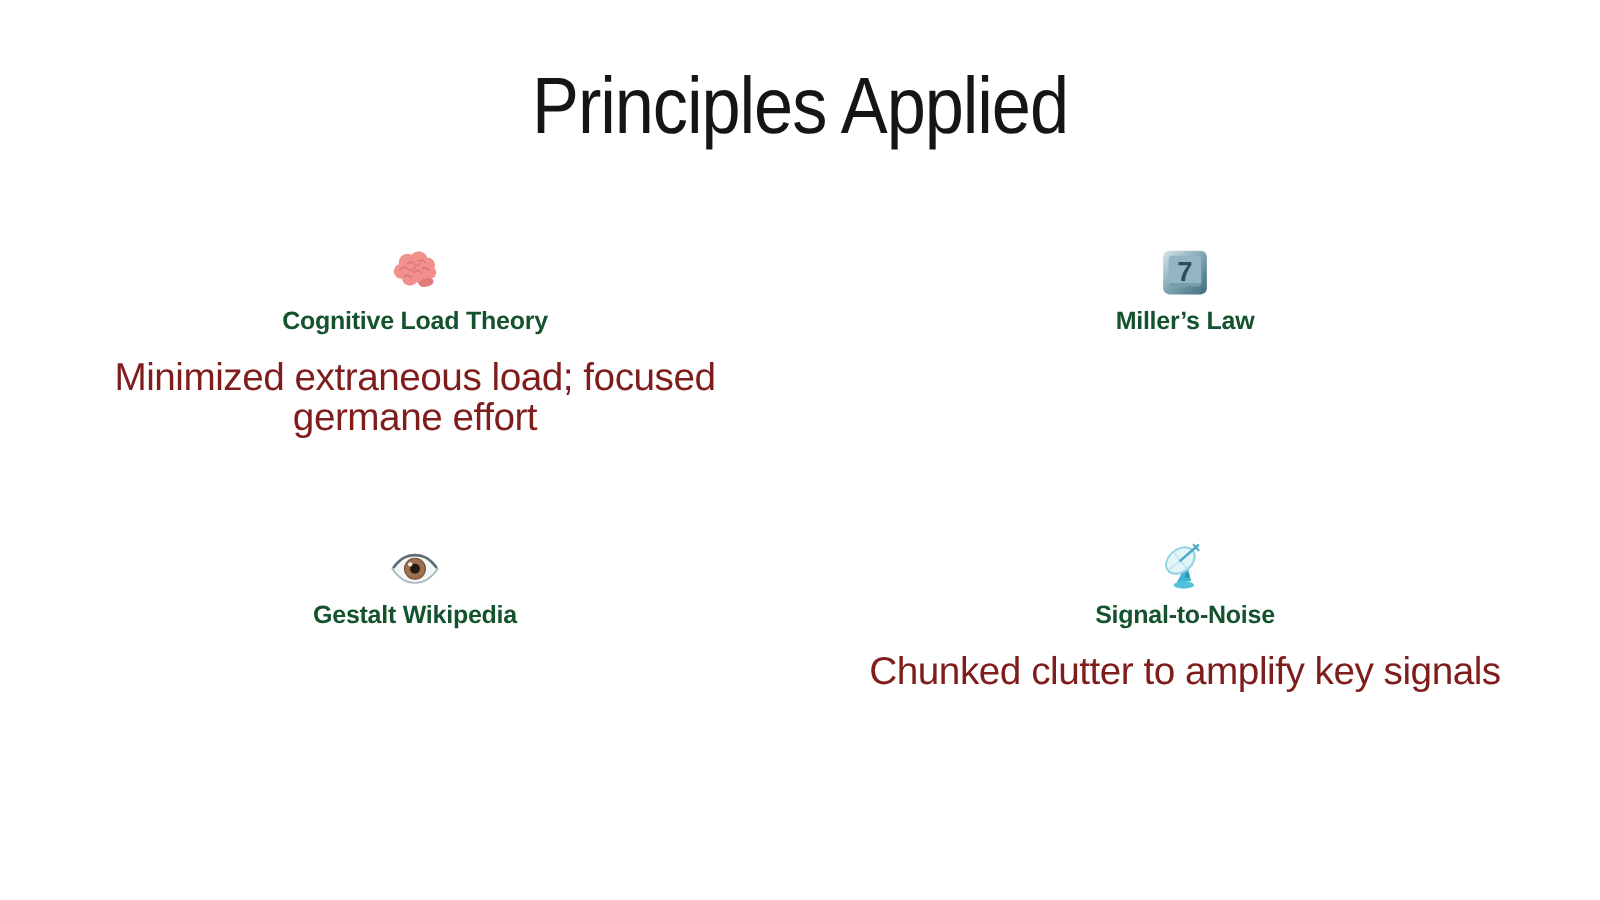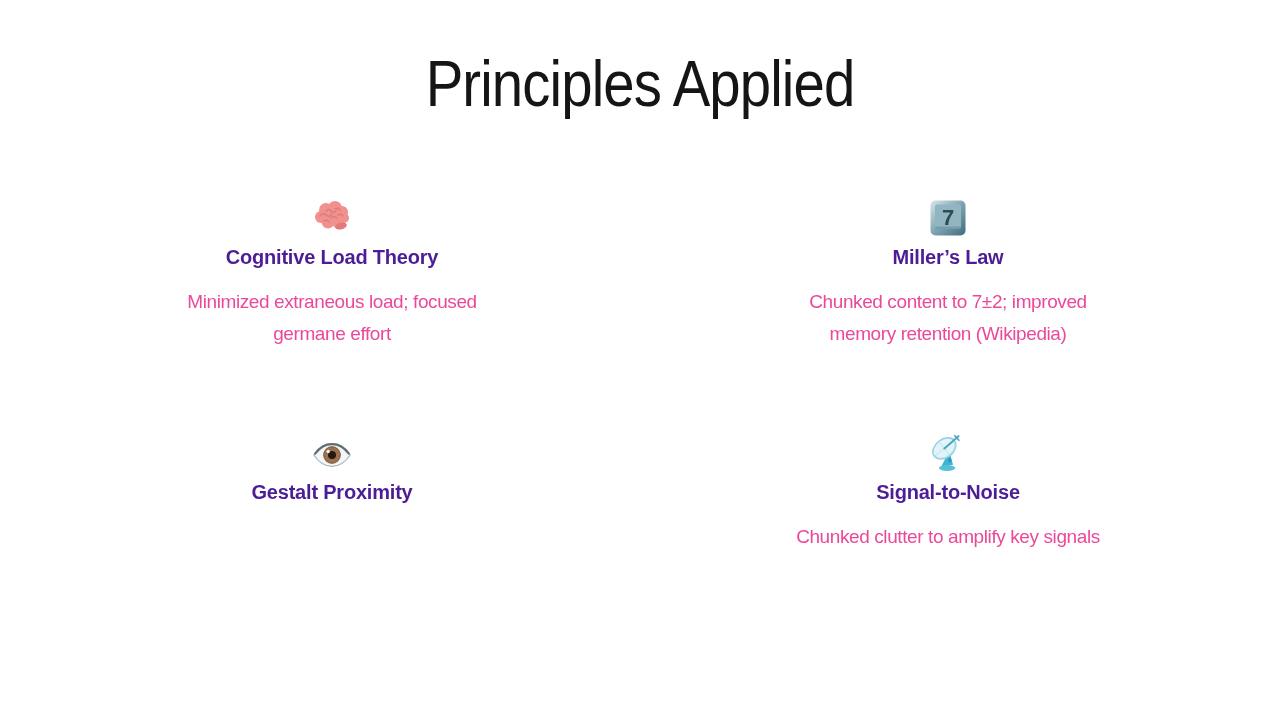--- a/index.html
+++ b/index.html
@@ -43,30 +43,30 @@
     width: 40px; height: 40px;
     margin-bottom: 8px;
     display: flex; align-items: center; justify-content: center;
   }
   .card-icon svg { width: 40px; height: 40px; display: block; }
   .card-title {
     font-size: 20px;
     font-weight: 700;
     line-height: 22px;
     letter-spacing: -0.2px;
-    color: #4c1d95;
+    color: #14532d;
     margin-bottom: 18px;
     white-space: nowrap;
   }
   .card-desc {
-    font-size: 19px;
+    font-size: 31px;
     font-weight: 400;
     line-height: 32px;
     letter-spacing: -0.4px;
-    color: #ec4899;
+    color: #7f1d1d;
     max-width: 540px;
     white-space: pre-line;
   }
 </style>
 </head>
 <body>
 
 <div class="slide">
 
   <h1 class="title">Principles Applied</h1>
@@ -110,35 +110,33 @@
               <stop offset="1" stop-color="#3f6c7c"></stop>
             </linearGradient>
           </defs>
           <rect x="2.5" y="2.5" width="35" height="35" rx="5" fill="url(#keyg)"></rect>
           <rect x="7" y="6.5" width="26" height="24.5" rx="2.5" fill="#92b6c1"></rect>
           <rect x="7.5" y="28.5" width="25" height="2.5" fill="#3f6c7c" opacity="0.35"></rect>
           <text x="20" y="27" text-anchor="middle" font-size="22" font-weight="700" font-family="'Liberation Sans', sans-serif" fill="#2e4c58">7</text>
         </svg>
       </span>
       <div class="card-title">Miller’s Law</div>
-      <div class="card-desc">Chunked content to 7±2; improved
-memory retention (Wikipedia)</div>
     </div>
 
     <div class="card">
       <span class="card-icon">
         <svg viewBox="0 0 44 30" aria-hidden="true" style="width:44px;height:30px;margin-top:5px;">
           <path d="M2 15 C9 4.5 16 2.5 22 2.5 C28 2.5 35 4.5 42 15 C35 25.5 28 27.5 22 27.5 C16 27.5 9 25.5 2 15 Z" fill="#f4f7f8" stroke="#a9b6bc" stroke-width="1.4"></path>
           <path d="M3.5 13.5 C10 4.5 16 3 22 3 C28 3 34 4.5 40.5 13.5" fill="none" stroke="#5f6d75" stroke-width="2.4" stroke-linecap="round"></path>
           <circle cx="22" cy="15" r="9.2" fill="#9d7050" stroke="#7b5134" stroke-width="1"></circle>
           <circle cx="22" cy="15" r="4.4" fill="#241a12"></circle>
           <circle cx="17.8" cy="11.2" r="1.9" fill="#ffffff" opacity="0.9"></circle>
         </svg>
       </span>
-      <div class="card-title">Gestalt Proximity</div>
+      <div class="card-title">Gestalt Wikipedia</div>
     </div>
 
     <div class="card">
       <span class="card-icon">
         <svg viewBox="0 0 44 44" aria-hidden="true">
           <path d="M20 26 L24.5 23.5 L27.5 35 L14.5 37 Z" fill="#3fb3d2"></path>
           <ellipse cx="21" cy="38.5" rx="9" ry="3.2" fill="#54c0da"></ellipse>
           <rect x="22.5" y="28" width="3" height="4" fill="#2f93ae"></rect>
           <g transform="rotate(-38 18 17)">
             <ellipse cx="18" cy="17" rx="14" ry="10" fill="#e3f4f9" stroke="#8fcfe0" stroke-width="1.6"></ellipse>

